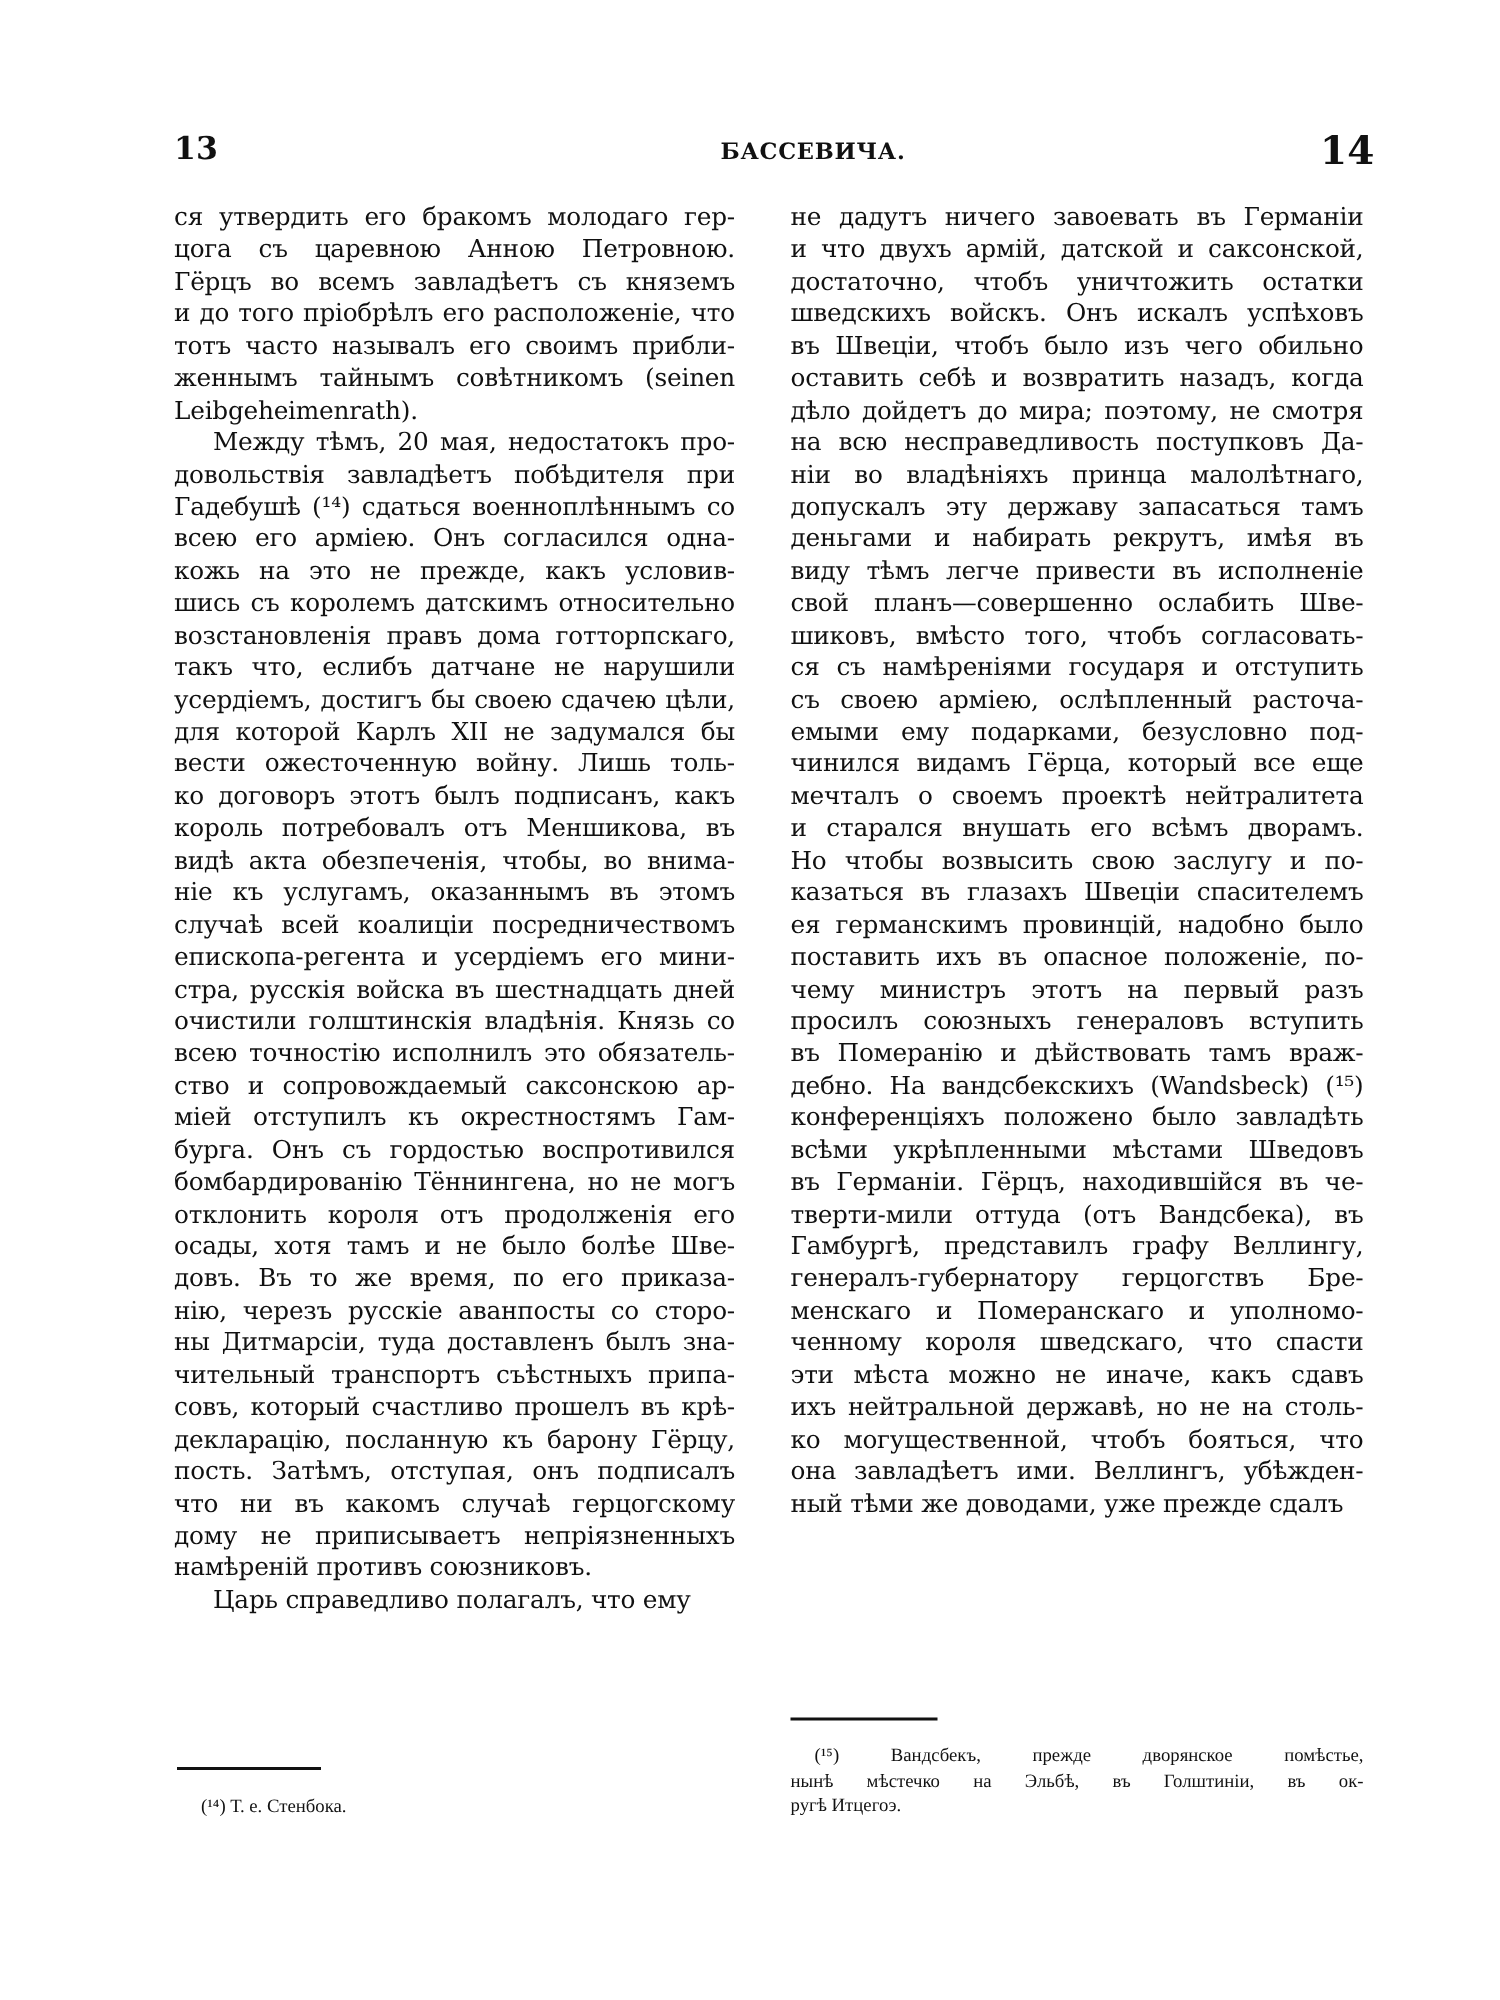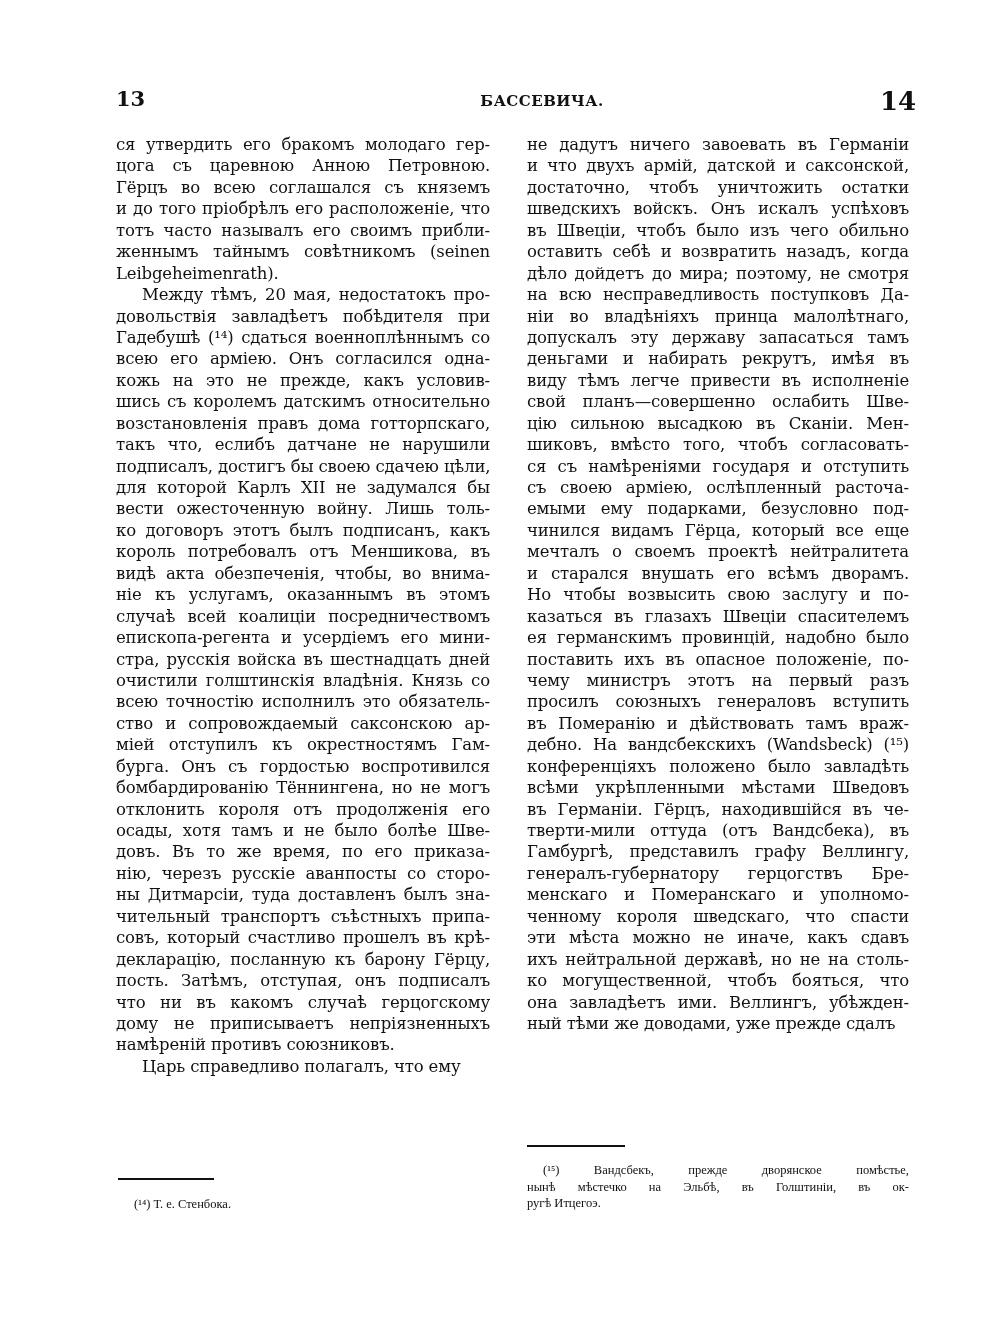--- a/index.html
+++ b/index.html
@@ -29,34 +29,34 @@
 
 <div class="header">
   <span class="pn-left">13</span>
   <span class="running-title">БАССЕВИЧА.</span>
   <span class="pn-right">14</span>
 </div>
 
 <div class="col col-left" id="col-left">
     <span class="line">ся утвердить его бракомъ молодаго гер-</span>
     <span class="line">цога съ царевною Анною Петровною.</span>
-    <span class="line">Гёрцъ во всею соглашался съ княземъ</span>
+    <span class="line">Гёрцъ во всемъ завладѣетъ съ княземъ</span>
     <span class="line">и до того пріобрѣлъ его расположеніе, что</span>
     <span class="line">тотъ часто называлъ его своимъ прибли-</span>
     <span class="line">женнымъ тайнымъ совѣтникомъ (seinen</span>
     <span class="line last">Leibgeheimenrath).</span>
     <span class="line indent">Между тѣмъ, 20 мая, недостатокъ про-</span>
     <span class="line">довольствія завладѣетъ побѣдителя при</span>
     <span class="line">Гадебушѣ (¹⁴) сдаться военноплѣннымъ со</span>
     <span class="line">всею его арміею. Онъ согласился одна-</span>
     <span class="line">кожь на это не прежде, какъ условив-</span>
     <span class="line">шись съ королемъ датскимъ относительно</span>
     <span class="line">возстановленія правъ дома готторпскаго,</span>
     <span class="line">такъ что, еслибъ датчане не нарушили</span>
-    <span class="line">подписалъ, достигъ бы своею сдачею цѣли,</span>
+    <span class="line">усердіемъ, достигъ бы своею сдачею цѣли,</span>
     <span class="line">для которой Карлъ XII не задумался бы</span>
     <span class="line">вести ожесточенную войну. Лишь толь-</span>
     <span class="line">ко договоръ этотъ былъ подписанъ, какъ</span>
     <span class="line">король потребовалъ отъ Меншикова, въ</span>
     <span class="line">видѣ акта обезпеченія, чтобы, во внима-</span>
     <span class="line">ніе къ услугамъ, оказаннымъ въ этомъ</span>
     <span class="line">случаѣ всей коалиціи посредничествомъ</span>
     <span class="line">епископа-регента и усердіемъ его мини-</span>
     <span class="line">стра, русскія войска въ шестнадцать дней</span>
     <span class="line">очистили голштинскія владѣнія. Князь со</span>
@@ -86,21 +86,20 @@
     <span class="line">шведскихъ войскъ. Онъ искалъ успѣховъ</span>
     <span class="line">въ Швеціи, чтобъ было изъ чего обильно</span>
     <span class="line">оставить себѣ и возвратить назадъ, когда</span>
     <span class="line">дѣло дойдетъ до мира; поэтому, не смотря</span>
     <span class="line">на всю несправедливость поступковъ Да-</span>
     <span class="line">ніи во владѣніяхъ принца малолѣтнаго,</span>
     <span class="line">допускалъ эту державу запасаться тамъ</span>
     <span class="line">деньгами и набирать рекрутъ, имѣя въ</span>
     <span class="line">виду тѣмъ легче привести въ исполненіе</span>
     <span class="line">свой планъ—совершенно ослабить Шве-</span>
-    <span class="line">цію сильною высадкою въ Сканіи. Мен-</span>
     <span class="line">шиковъ, вмѣсто того, чтобъ согласовать-</span>
     <span class="line">ся съ намѣреніями государя и отступить</span>
     <span class="line">съ своею арміею, ослѣпленный расточа-</span>
     <span class="line">емыми ему подарками, безусловно под-</span>
     <span class="line">чинился видамъ Гёрца, который все еще</span>
     <span class="line">мечталъ о своемъ проектѣ нейтралитета</span>
     <span class="line">и старался внушать его всѣмъ дворамъ.</span>
     <span class="line">Но чтобы возвысить свою заслугу и по-</span>
     <span class="line">казаться въ глазахъ Швеціи спасителемъ</span>
     <span class="line">ея германскимъ провинцій, надобно было</span>

